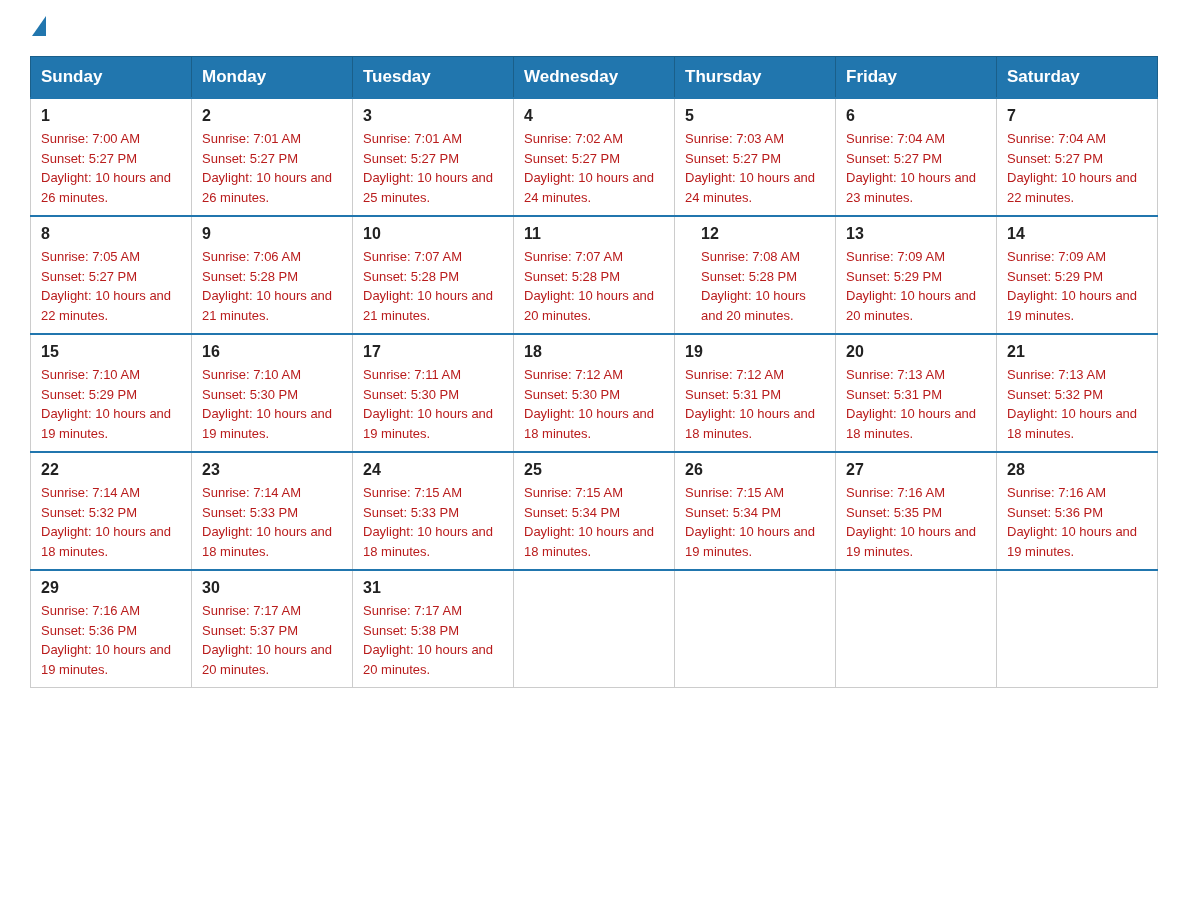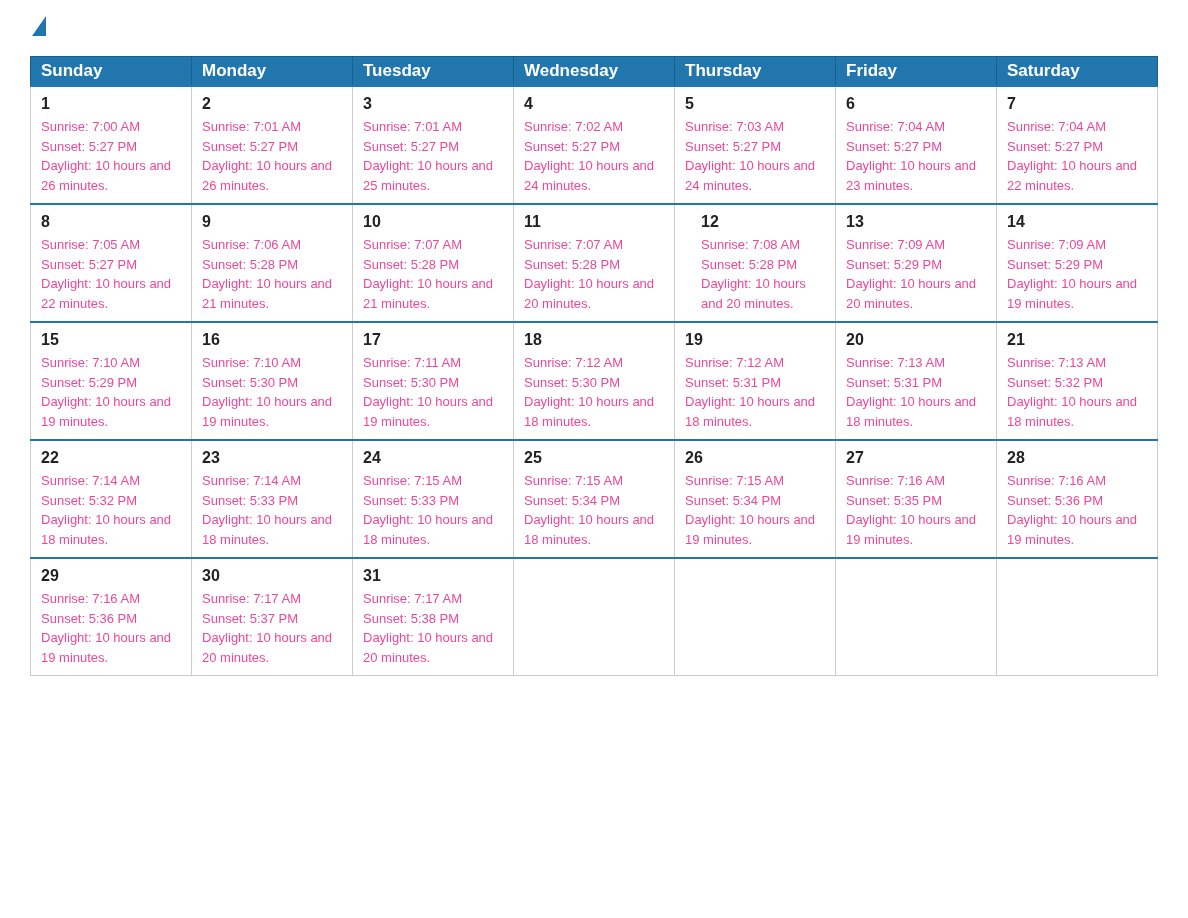--- a/index.html
+++ b/index.html
@@ -67,40 +67,40 @@
     .calendar-table {
       width: 100%;
       border-collapse: collapse;
       border: 1px solid #bbb;
     }
     .calendar-table th {
       background-color: #2176ae;
       color: #fff;
       font-size: 17px;
       font-weight: bold;
-      padding: 4px 10px;
+      padding: 10px 10px;
       text-align: left;
       border: 1px solid #1a5f8a;
     }
     .calendar-table td {
       vertical-align: top;
       border: 1px solid #ccc;
       padding: 8px 10px;
       width: 14.28%;
       min-height: 100px;
     }
     .day-number {
       font-size: 16px;
       font-weight: bold;
       color: #222;
       margin-bottom: 4px;
     }
     .day-info {
       font-size: 13px;
-      color: #ec4899;
+      color: #b91c1c;
       line-height: 1.5;
     }
     .empty-cell {
       background: #fff;
     }
   </style>
 </head>
 <body>
 
 <div class="page-wrapper">

